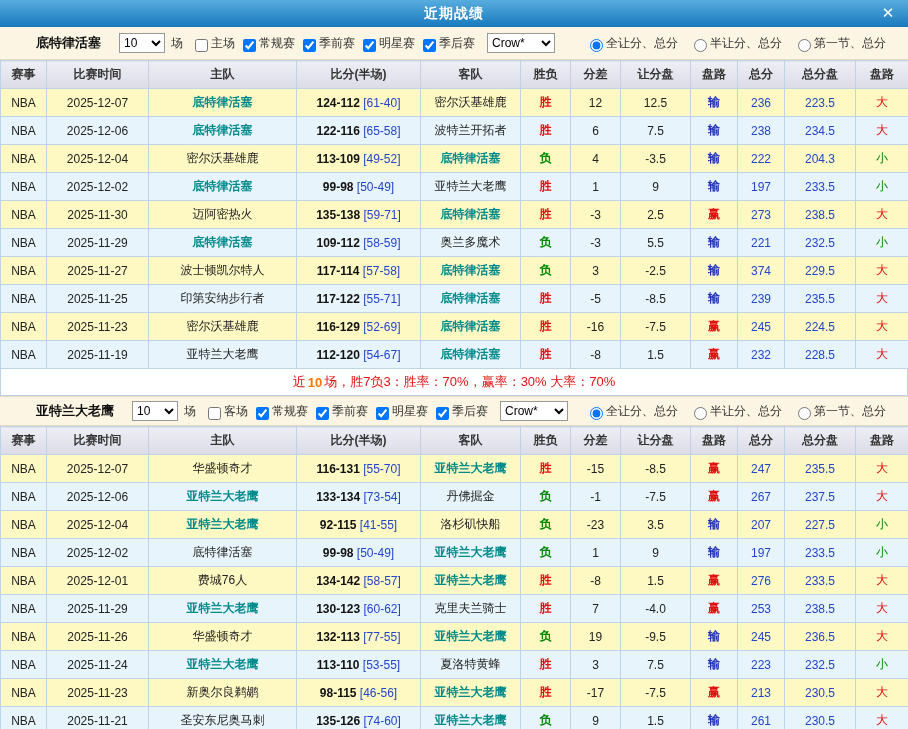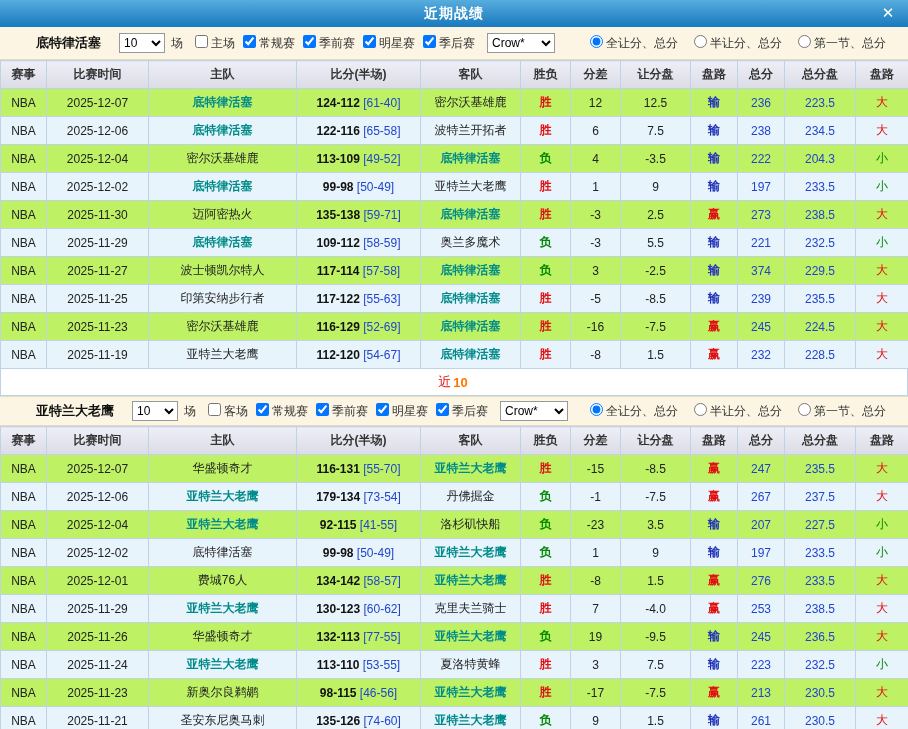--- a/index.html
+++ b/index.html
@@ -20,23 +20,23 @@
   .filterbar{background:var(--filter-bg);border-bottom:1px solid #e6dcc0;display:flex;align-items:center;
              font-size:12px;color:#333;flex:none;padding:0 8px;gap:6px}
   .filterbar.first{height:33px}
   .filterbar.second{height:30px;border-top:1px solid #e6dcc0}
   .teamname{font-weight:bold;font-size:13px;color:#111;margin:0 12px 0 28px;white-space:nowrap}
   select{font-size:12px;height:20px;border:1px solid #999;background:#fff}
   .sel.games{width:46px}
   .sel.book{width:68px}
   .checks{display:inline-flex;align-items:center;gap:8px;margin:0 6px}
   .radios{margin-left:auto;display:inline-flex;align-items:center;gap:16px;padding-right:14px}
-  label.cb{display:inline-flex;align-items:flex-start;gap:3px;white-space:nowrap;cursor:pointer}
+  label.cb{display:inline-flex;align-items:flex-end;gap:3px;white-space:nowrap;cursor:pointer}
   input[type=checkbox],input[type=radio]{width:13px;height:13px;margin:0}
-  table{border-collapse:collapse;table-layout:fixed;width:908px;flex:none;background:#bef264}
+  table{border-collapse:collapse;table-layout:fixed;width:908px;flex:none;background:#fef9c3}
   th,td{border:1px solid var(--grid);text-align:center;font-size:12px;height:28px;
         overflow:hidden;white-space:nowrap;padding:0 2px;color:#222}
   thead th{background:linear-gradient(180deg,#eeeef6,#dcdce8);font-weight:bold;color:#333}
   tr.alt td{background:var(--alt-row)}
   td.teal{color:var(--focus-team);font-weight:bold}
   .score{font-weight:bold;color:#111}
   .half{color:var(--total)}
   .red{color:var(--win)} .green{color:var(--loss)}
   .navy{color:var(--bet-lose)} .blue{color:var(--total)}
   .b{font-weight:bold}
@@ -229,21 +229,21 @@
           <td>-2.5</td>
           <td class="navy b">输</td>
           <td class="blue">374</td>
           <td class="blue">229.5</td>
           <td class="red">大</td>
         </tr>
         <tr class="alt">
           <td>NBA</td>
           <td>2025-11-25</td>
           <td>印第安纳步行者</td>
-          <td><span class="score">117-122</span> <span class="half">[55-63]</span></td>
+          <td><span class="score">117-122</span> <span class="half">[55-71]</span></td>
           <td class="teal">底特律活塞</td>
           <td class="red b">胜</td>
           <td>-5</td>
           <td>-8.5</td>
           <td class="navy b">输</td>
           <td class="blue">239</td>
           <td class="blue">235.5</td>
           <td class="red">大</td>
         </tr>
         <tr>
@@ -273,20 +273,21 @@
           <td class="blue">232</td>
           <td class="blue">228.5</td>
           <td class="red">大</td>
         </tr>
       </tbody>
   </table>
 
   <div class="summary">
     <span class="s-red">近 </span>
     <span class="s-orange">10</span>
+    <span class="s-red"> 场，胜7负3：胜率：70%，赢率：30% 大率：70%</span>
   </div>
 
   <div class="filterbar second">
     <span class="teamname">亚特兰大老鹰</span>
     <select class="sel games">
       <option>10</option>
     </select>
     <span class="lbl">场</span>
     <span class="checks">
         <label class="cb">
@@ -372,21 +373,21 @@
           <td>-8.5</td>
           <td class="red b">赢</td>
           <td class="blue">247</td>
           <td class="blue">235.5</td>
           <td class="red">大</td>
         </tr>
         <tr class="alt">
           <td>NBA</td>
           <td>2025-12-06</td>
           <td class="teal">亚特兰大老鹰</td>
-          <td><span class="score">179-134</span> <span class="half">[73-54]</span></td>
+          <td><span class="score">133-134</span> <span class="half">[73-54]</span></td>
           <td>丹佛掘金</td>
           <td class="green b">负</td>
           <td>-1</td>
           <td>-7.5</td>
           <td class="red b">赢</td>
           <td class="blue">267</td>
           <td class="blue">237.5</td>
           <td class="red">大</td>
         </tr>
         <tr>

